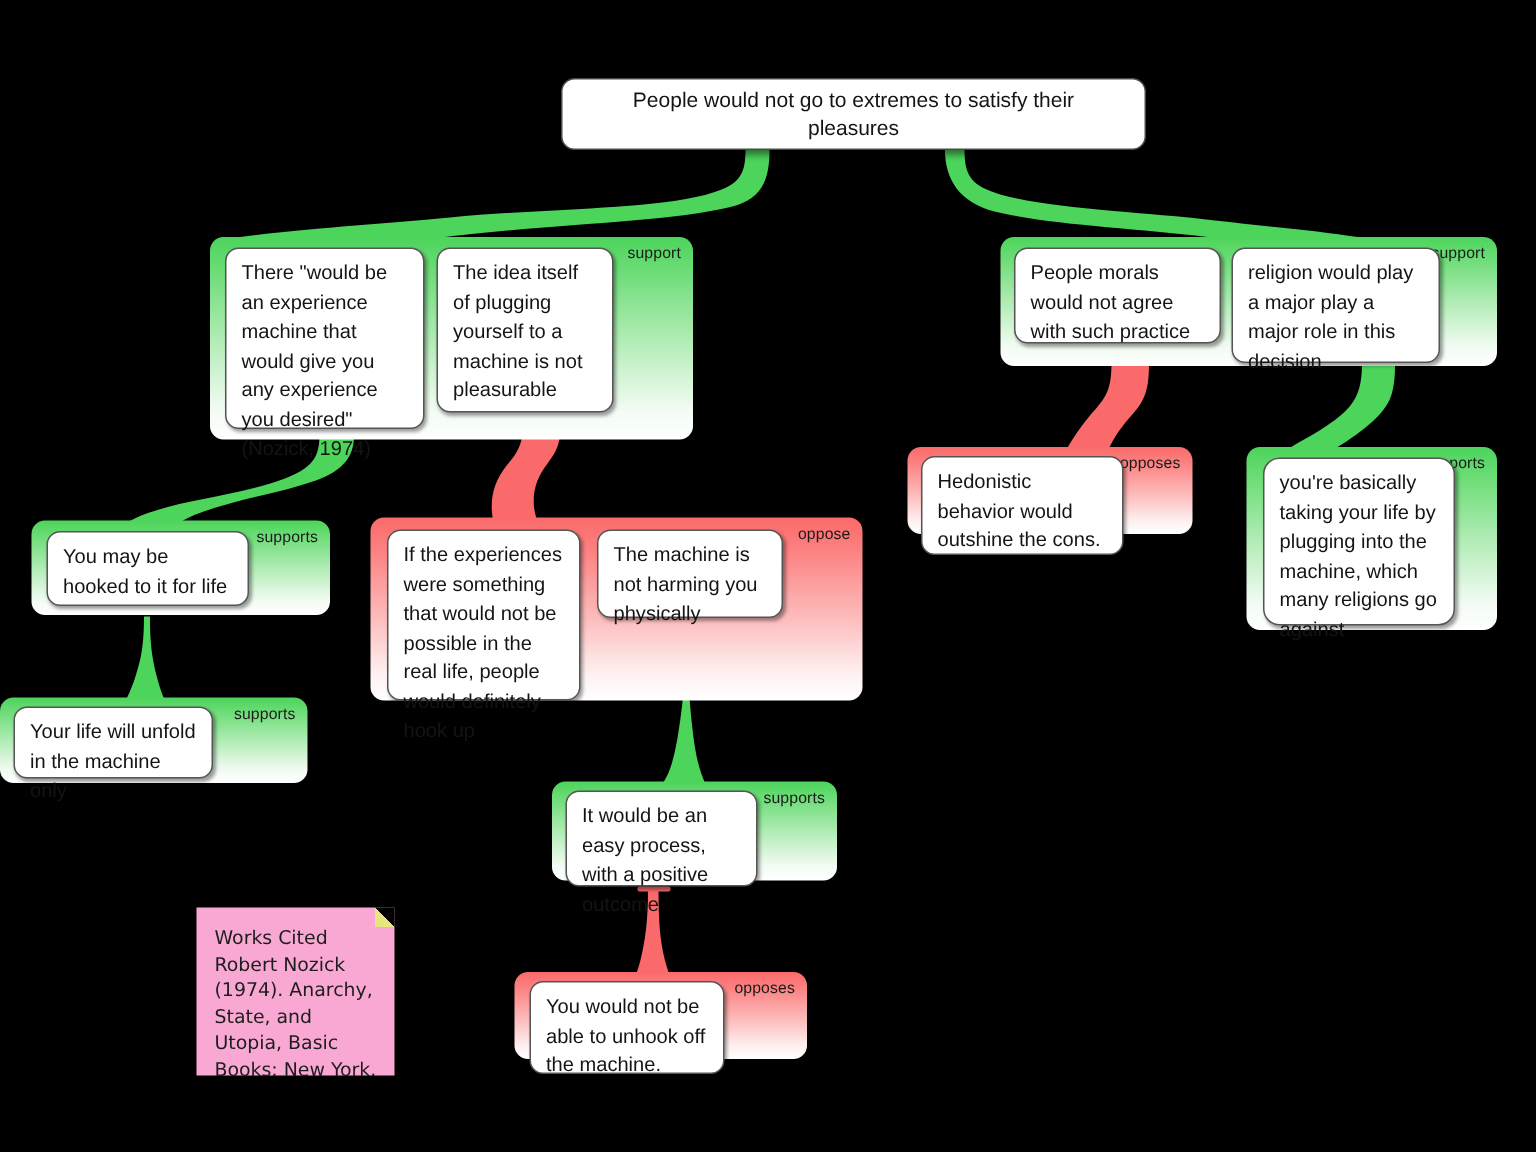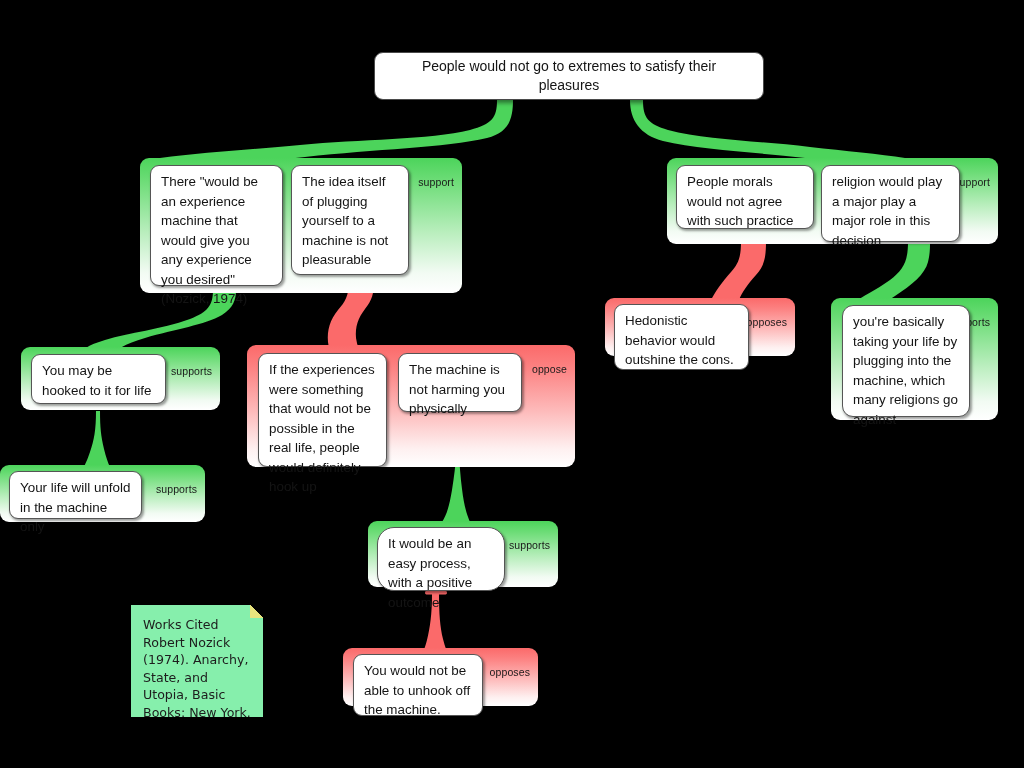--- a/index.html
+++ b/index.html
@@ -7,34 +7,34 @@
        font-family:"Liberation Sans",sans-serif;}
   #stage{position:relative;width:1024px;height:768px;background:#000;}
 
   
   #wires{position:absolute;left:0;top:0;width:1024px;height:768px;}
 
   
   .panel{position:absolute;border-radius:9px;box-sizing:border-box;}
   .panel.sup{background:linear-gradient(to bottom,#4cd45b 0%,#6fdd79 18%,#b9eebd 55%,#f2fbf3 85%,#ffffff 100%);}
   .panel.opp{background:linear-gradient(to bottom,#fb6a6a 0%,#fc8181 18%,#fdbcbc 55%,#fef0f0 85%,#ffffff 100%);}
-  .badge{position:absolute;top:18px;right:8px;font-size:10.5px;color:#1a1a1a;
+  .badge{position:absolute;top:5px;right:8px;font-size:10.5px;color:#1a1a1a;
          letter-spacing:.1px;white-space:nowrap;}
 
   
   .claim{position:absolute;background:#fff;border:1.3px solid #555;
          border-radius:9px;box-sizing:border-box;
          box-shadow:1.5px 2px 2.5px rgba(0,0,0,.38);
          color:#141414;font-size:13.4px;line-height:19.5px;
          padding:6px 9px 6px 10px;}
   .claim.root{font-size:14px;padding:8px 30px;border-color:#4a4a4a;
               box-shadow:2px 3px 4px rgba(0,0,0,.45);}
 
   
-  .sticky{position:absolute;background:#86efac;box-sizing:border-box;
+  .sticky{position:absolute;background:#f9a8d4;box-sizing:border-box;
           font-family:"DejaVu Sans",sans-serif;font-size:12.6px;
           line-height:17.6px;color:#1d1d1d;padding:11px 10px 4px 12px;
           box-shadow:1.5px 2px 3px rgba(0,0,0,.4);}
   .sticky .fold{position:absolute;top:0;right:0;width:13px;height:13px;
           background:linear-gradient(225deg,#000 0 49%,#e8e47e 50% 100%);}
 </style>
 </head>
 <body>
 
 <div id="stage">
@@ -124,21 +124,21 @@
   <div class="claim" style="left:614px;top:304px;width:135px;height:66px;">Hedonistic behavior would outshine the cons.</div>
 
   <div class="panel sup" style="left:831px;top:298px;width:167px;height:122px;">
     <span class="badge">supports</span>
   </div>
   <div class="claim" style="left:842px;top:305px;width:128px;height:112px;border-radius:11px;">you're basically taking your life by plugging into the machine, which many religions go against</div>
 
   <div class="panel sup" style="left:368px;top:521px;width:190px;height:66px;">
     <span class="badge">supports</span>
   </div>
-  <div class="claim" style="left:377px;top:527px;width:128px;height:64px;border-radius:17px;">It would be an easy process, with a positive outcome</div>
+  <div class="claim" style="left:377px;top:527px;width:128px;height:64px;">It would be an easy process, with a positive outcome</div>
 
   <div class="panel opp" style="left:343px;top:648px;width:195px;height:58px;">
     <span class="badge">opposes</span>
   </div>
   <div class="claim" style="left:353px;top:654px;width:130px;height:62px;">You would not be able to unhook off the machine.</div>
 
   <div class="sticky" style="left:131px;top:605px;width:132px;height:112px;">
     <span class="fold"></span>
     <span>Works Cited Robert Nozick (1974). Anarchy, State, and Utopia, Basic Books: New York.</span>
   </div>

